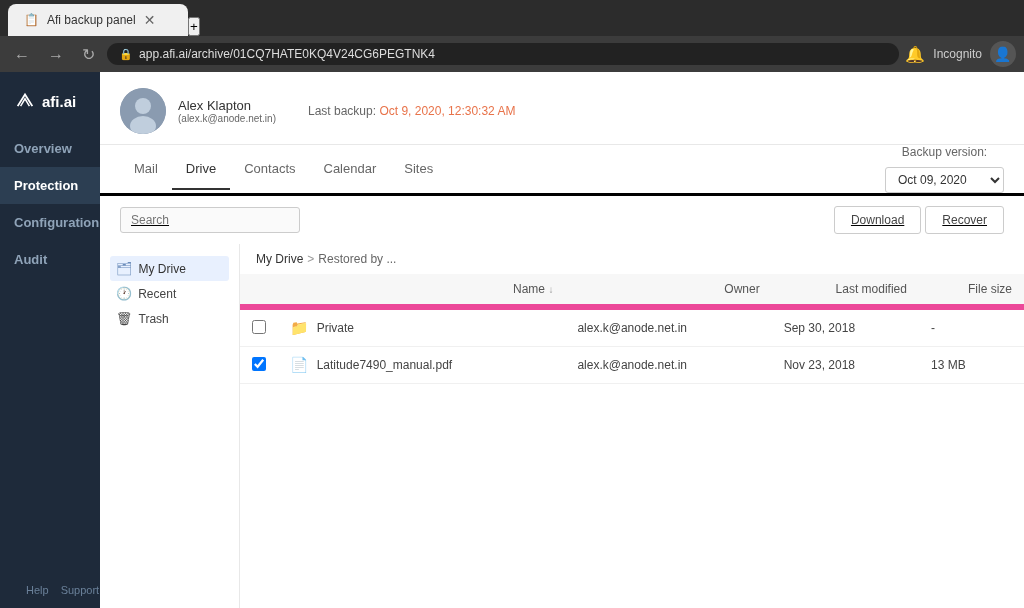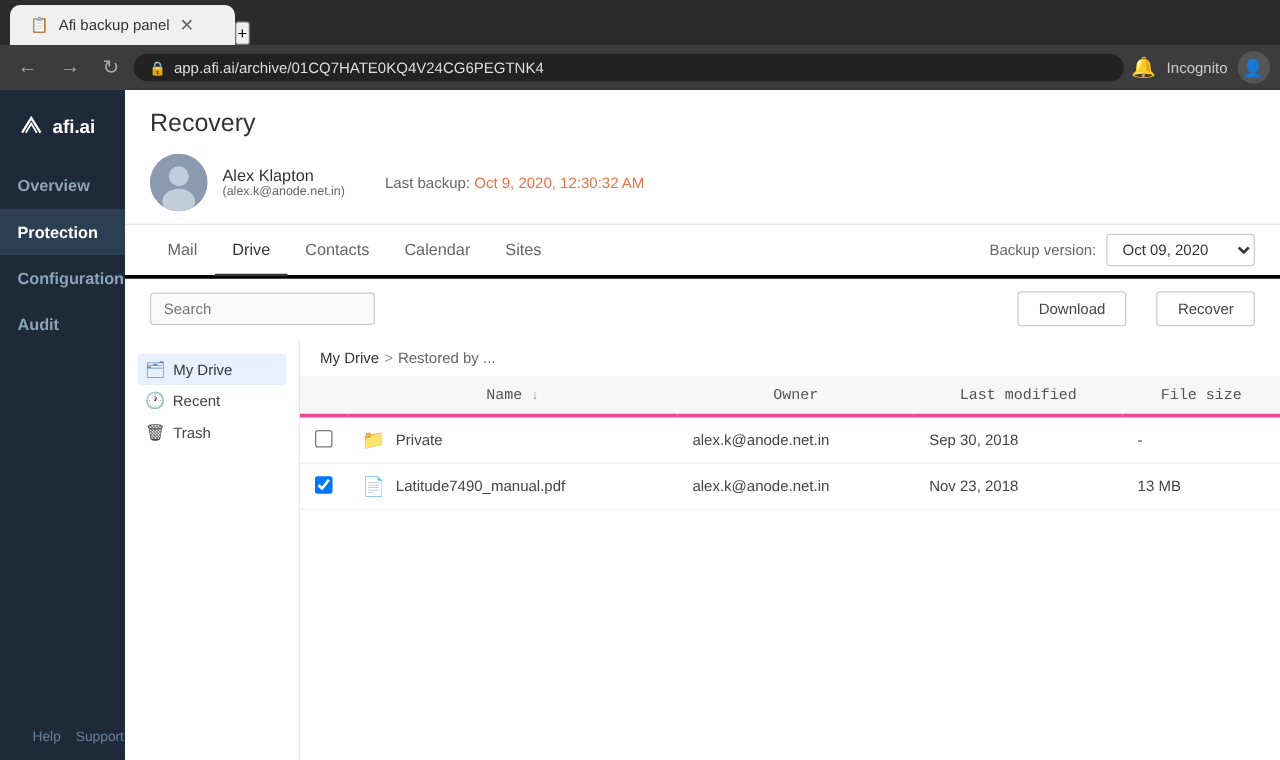--- a/index.html
+++ b/index.html
@@ -42,45 +42,45 @@
     .user-avatar { width: 46px; height: 46px; border-radius: 50%; background: #8a9bb0; overflow: hidden; display: flex; align-items: center; justify-content: center; color: #fff; font-size: 18px; flex-shrink: 0; }
     .user-details .user-name { font-size: 13px; font-weight: 500; color: #333; }
     .user-details .user-email { font-size: 10px; color: #666; }
     .backup-info { margin-left: 20px; font-size: 12px; color: #666; }
     .backup-info .backup-date { color: #e8734a; }
 
     
     .tabs-row { display: flex; align-items: center; padding: 0 20px; border-bottom: 3px solid #000000; }
     .tab { padding: 12px 14px; font-size: 13px; color: #666; cursor: pointer; border-bottom: 2px solid transparent; margin-bottom: -1px; }
     .tab.active { color: #333; border-bottom: 2px solid #333; font-weight: 500; }
-    .backup-version { margin-left: auto; display: flex; align-items: center; gap: 8px; font-size: 12px; color: #666; }
+    .backup-version { margin-left: auto; display: flex; align-items: center; gap: 8px; font-size: 12px; color: #666; flex-direction: column; }
     .backup-version select { border: 1px solid #ccc; border-radius: 3px; padding: 4px 20px 4px 8px; font-size: 12px; color: #333; background: #fff; cursor: pointer; appearance: auto; }
 
     
-    .toolbar { display: flex; align-items: center; padding: 10px 20px; gap: 24px; }
+    .toolbar { display: flex; align-items: center; padding: 10px 20px; gap: 4px; text-decoration: underline; }
     .search-input { flex: 0 0 180px; border: 1px solid #ccc; border-radius: 3px; padding: 5px 10px; font-size: 12px; color: #333; background: #fafafa; }
     .toolbar-spacer { flex: 1; }
     .btn { padding: 6px 16px; border-radius: 3px; font-size: 12px; cursor: pointer; }
     .btn-outline { background: #fff; border: 1px solid #ccc; color: #444; }
 
     
     .file-browser { display: flex; flex: 1; overflow: hidden; }
     .file-tree { width: 140px; padding: 12px 10px; border-right: 1px solid #e8e8e8; flex-shrink: 0; }
     .tree-item { display: flex; align-items: center; gap: 6px; padding: 5px 6px; font-size: 12px; color: #444; cursor: pointer; border-radius: 3px; }
     .tree-item.active { background: #e8f0fe; color: #333; }
     .tree-icon { font-size: 13px; }
 
     
     .file-list { flex: 1; overflow: auto; }
     .breadcrumb { padding: 8px 16px; font-size: 12px; color: #666; display: flex; align-items: center; gap: 4px; }
     .breadcrumb .bc-active { color: #333; }
     .breadcrumb .bc-separator { color: #999; }
     .breadcrumb .bc-link { color: #666; }
     table { width: 100%; border-collapse: collapse; }
-    thead th { padding: 8px 12px; text-align: center; font-size: 12px; font-weight: 500; color: #555; background: #f7f7f7; border-bottom: 3px solid #ec4899; font-family: Liberation Mono, monospace; }
+    thead th { padding: 8px 12px; text-align: right; font-size: 12px; font-weight: 500; color: #555; background: #f7f7f7; border-bottom: 6px solid #ec4899; }
     tbody tr { border-bottom: 1px solid #f0f0f0; }
     td { padding: 9px 12px; font-size: 12px; color: #444; vertical-align: middle; }
     .file-name { display: flex; align-items: center; gap: 8px; }
     .file-icon { font-size: 15px; }
     .folder-icon { color: #6b8cba; }
     .pdf-icon { color: #888; }
     .checkbox { width: 14px; height: 14px; cursor: pointer; }
     .sort-arrow { color: #999; font-size: 10px; }
 
     
@@ -142,21 +142,20 @@
     </div>
     <div class="sidebar-footer">
       <a>Help</a>
       <a>Support</a>
     </div>
   </div>
 
   <div class="main">
 
     <div class="page-header">
-      <div class="page-title">Recovery</div>
       <div class="user-info">
         <div class="user-avatar">
           <svg width="46" height="46" viewBox="0 0 46 46">
             <circle cx="23" cy="23" r="23" fill="#8a9bb0"></circle>
             <circle cx="23" cy="18" r="8" fill="#c0cedd"></circle>
             <ellipse cx="23" cy="38" rx="13" ry="10" fill="#c0cedd"></ellipse>
           </svg>
         </div>
         <div class="user-details">
           <div class="user-name">Alex Klapton</div>

